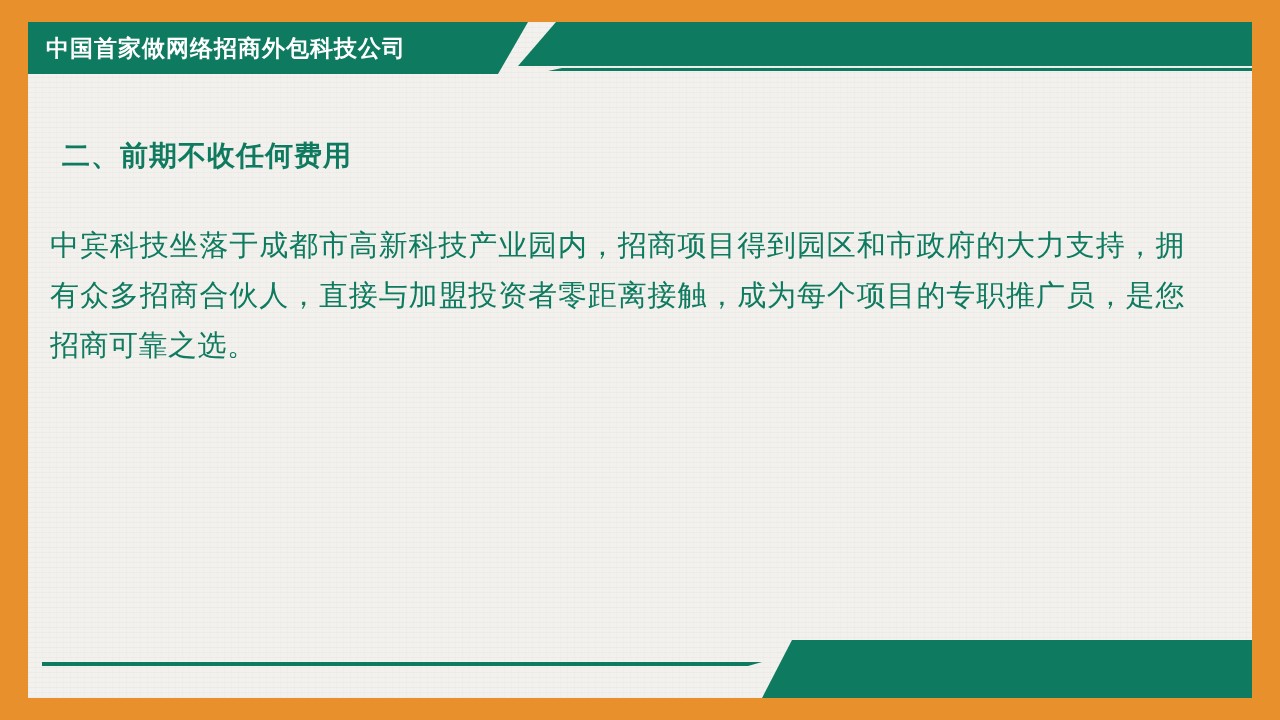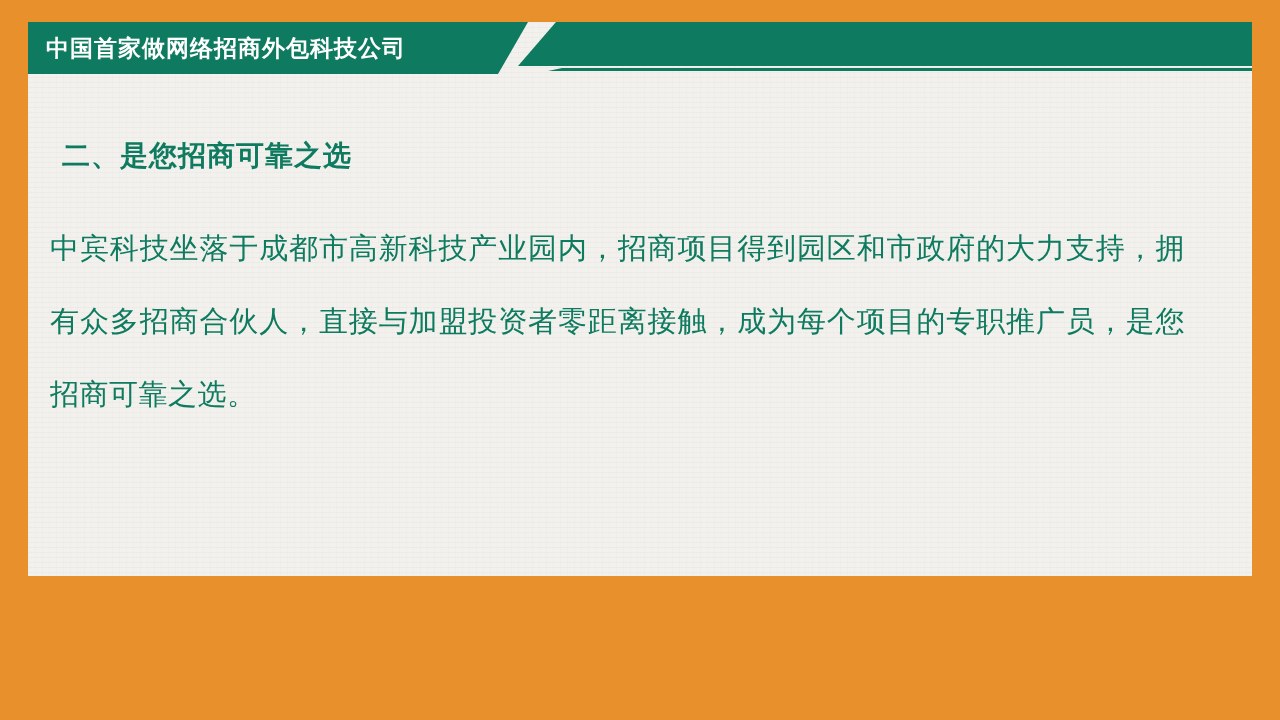--- a/index.html
+++ b/index.html
@@ -9,21 +9,21 @@
   body {
     width: 1280px;
     height: 720px;
     overflow: hidden;
     font-family: "Liberation Sans", sans-serif;
     background: #e8912c;
   }
   .slide {
     position: relative;
     width: 1280px;
-    height: 576px;
+    height: 720px;
     background: #e8912c;
     overflow: hidden;
   }
   
   .page-body {
     position: absolute;
     left: 28px;
     top: 22px;
     width: 1224px;
     height: 676px;
@@ -89,26 +89,26 @@
     font-size: 28px;
     font-weight: bold;
     letter-spacing: 1px;
     white-space: nowrap;
   }
 
   
   .body-text {
     position: absolute;
     left: 50px;
-    top: 212px;
+    top: 220px;
     width: 1135px;
     color: #0e7a5f;
     font-family: "Liberation Serif", serif;
     font-size: 29px;
-    line-height: 73px;
+    line-height: 50px;
     text-align: justify;
     text-justify: inter-ideograph;
     letter-spacing: 0.5px;
   }
 
   
   .footer-wrap {
     position: absolute;
     left: 28px;
     top: 640px;
@@ -151,21 +151,21 @@
 
   <div class="page-body"></div>
 
   <div class="header-wrap">
     <div class="header-band"></div>
     <div class="header-band-2"></div>
     <div class="header-thin-line"></div>
     <div class="header-title">中国首家做网络招商外包科技公司</div>
   </div>
 
-  <div class="section-heading">二、是您招商可靠之选</div>
+  <div class="section-heading">二、前期不收任何费用</div>
 
   <div class="body-text">中宾科技坐落于成都市高新科技产业园内，招商项目得到园区和市政府的大力支持，拥有众多招商合伙人，直接与加盟投资者零距离接触，成为每个项目的专职推广员，是您招商可靠之选。</div>
 
   <div class="footer-wrap">
     <div class="footer-thin-line"></div>
     <div class="footer-band"></div>
   </div>
 
 </div>
 

